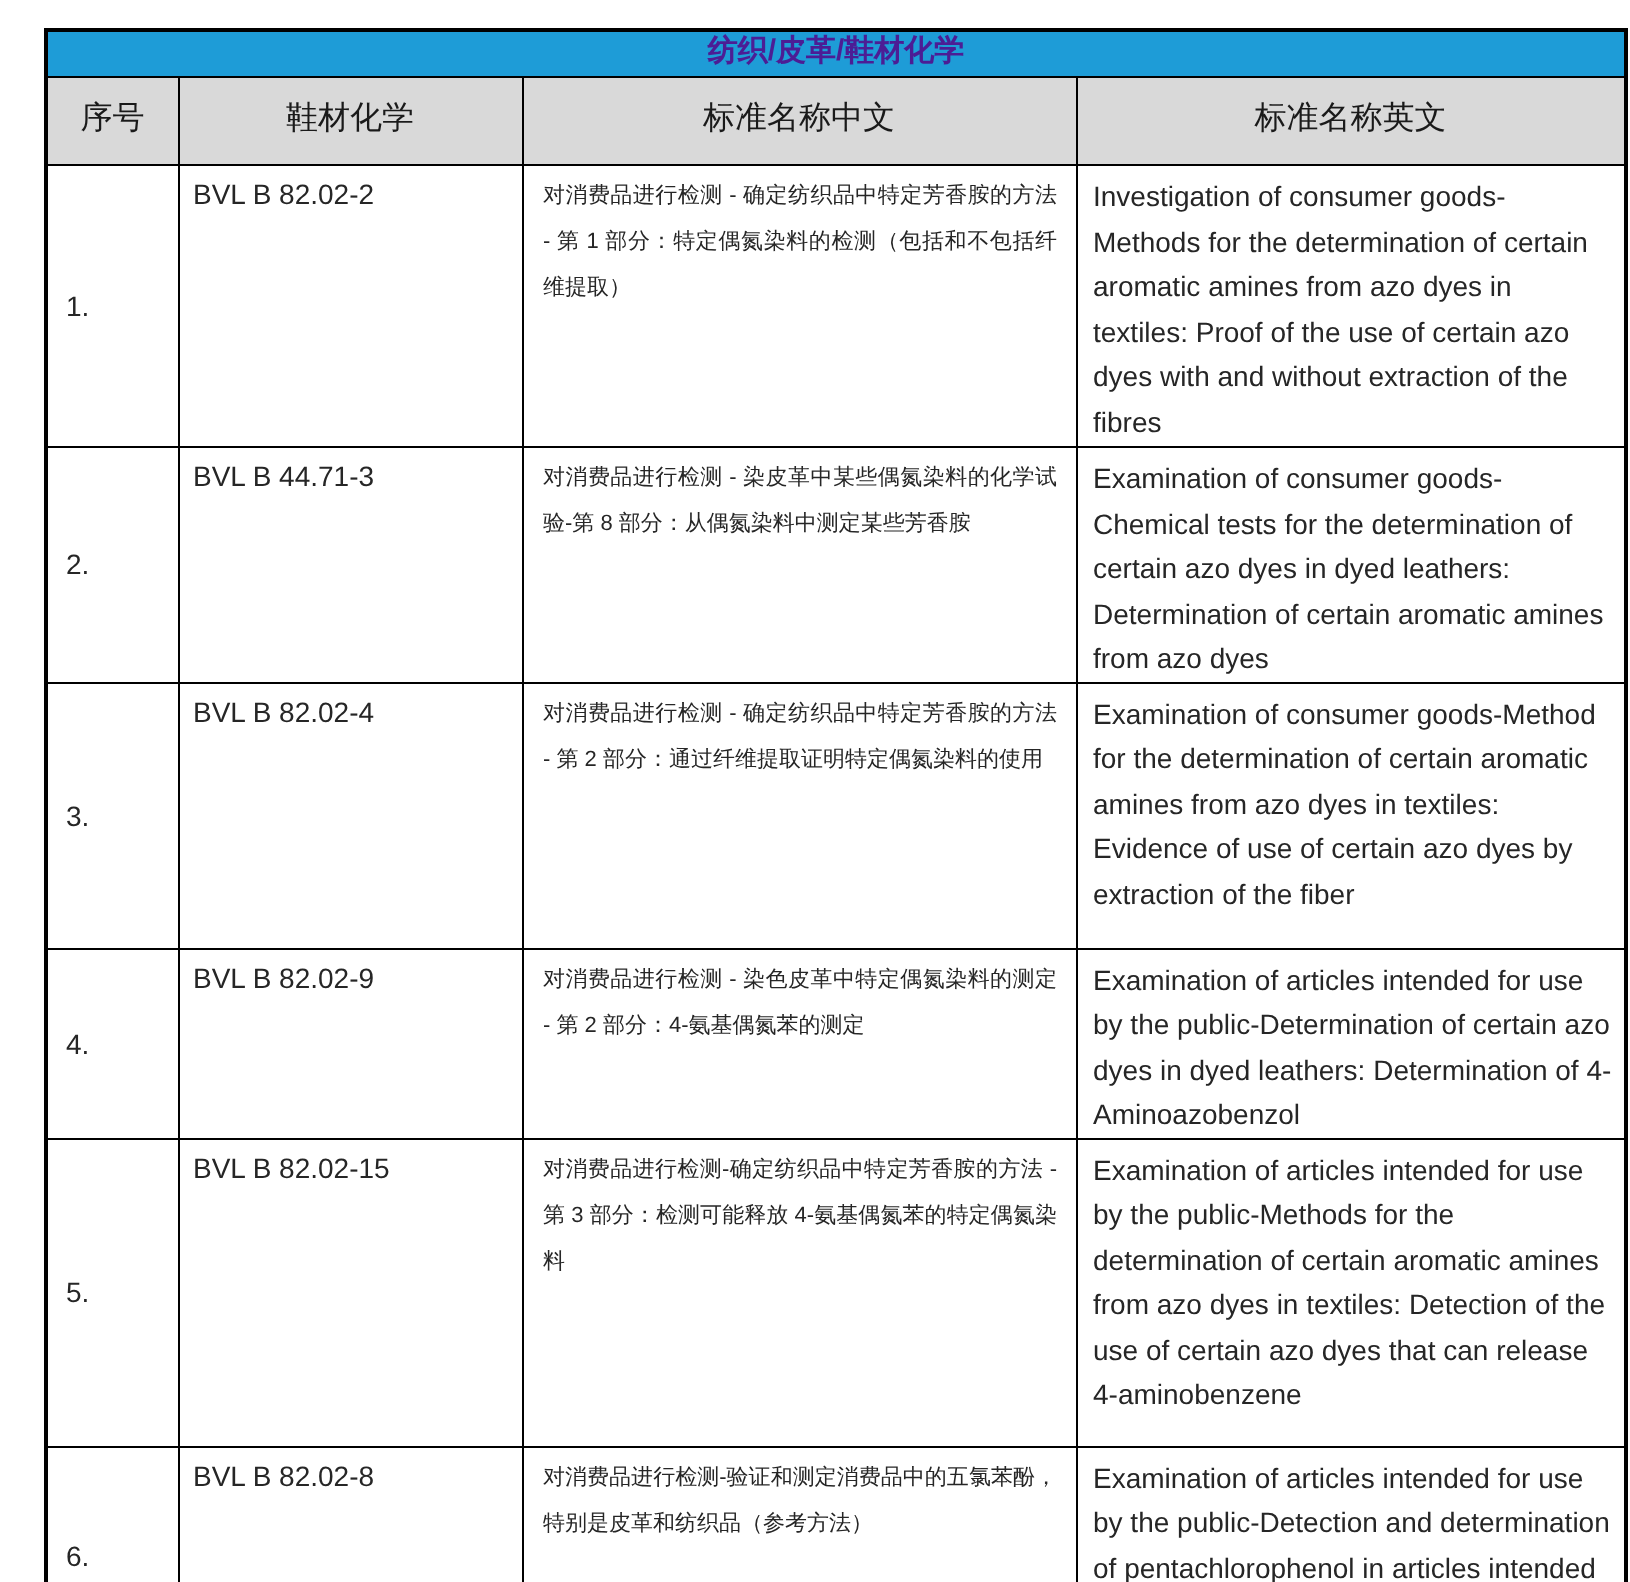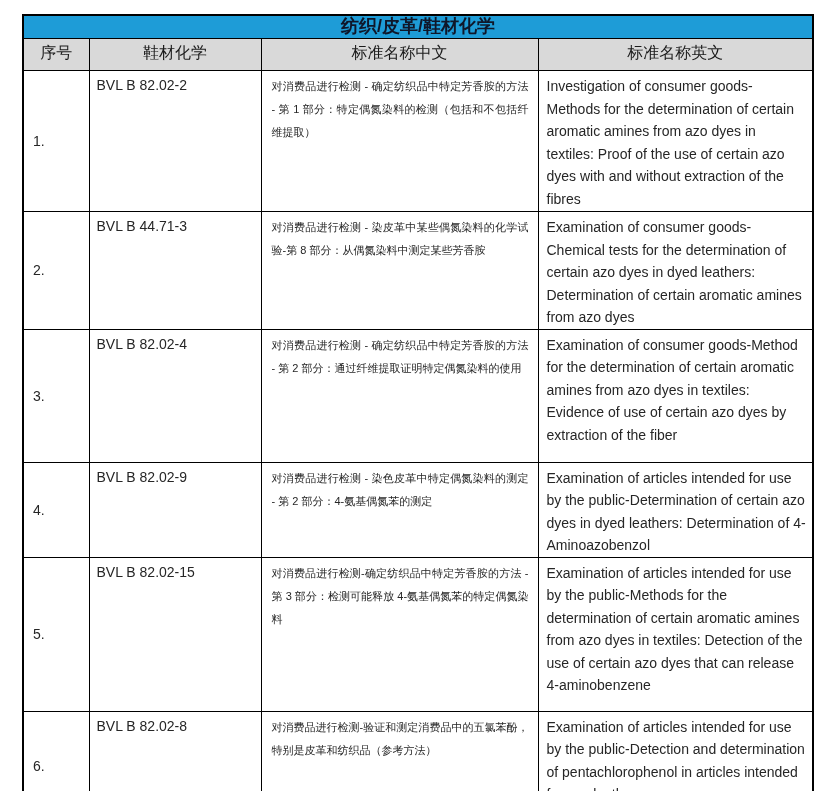--- a/index.html
+++ b/index.html
@@ -21,34 +21,34 @@
     table-layout: fixed;
     width: 790px;
     border: 2px solid #000;
   }
   table.std-table td {
     border: 1px solid #000;
     overflow: hidden;
   }
   td.title-cell {
     background: #1E9CD7;
-    color: #0f172a;
+    color: #4c1d95;
     font-weight: bold;
-    font-size: 18px;
+    font-size: 15px;
     text-align: center;
     height: 22px;
     padding: 0 0 2px 0;
     line-height: 20px;
     margin-left: 28px;
   }
   td.header-cell {
     background: #D9D9D9;
     text-align: center;
     font-size: 16px;
-    height: 32px;
+    height: 44px;
     padding: 1px 0 3px 0;
     color: #1a1a1a;
   }
   td.no-cell {
     vertical-align: middle;
     font-size: 14px;
     padding: 0 0 0 9px;
   }
   td.code-cell {
     vertical-align: top;

